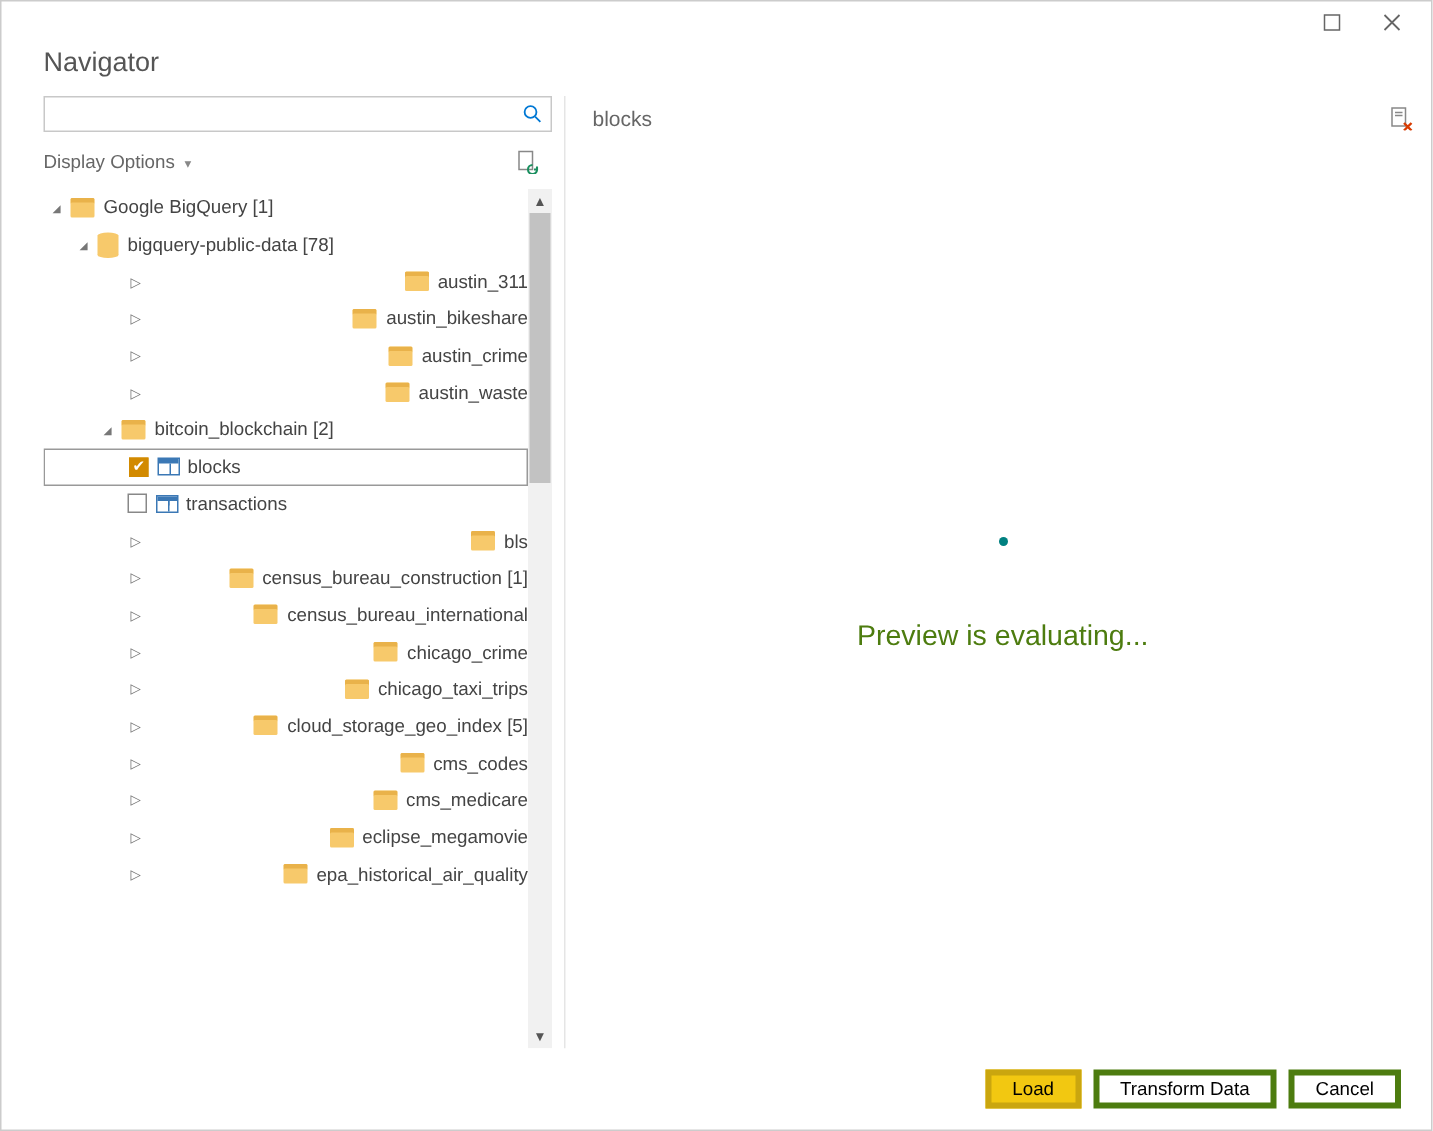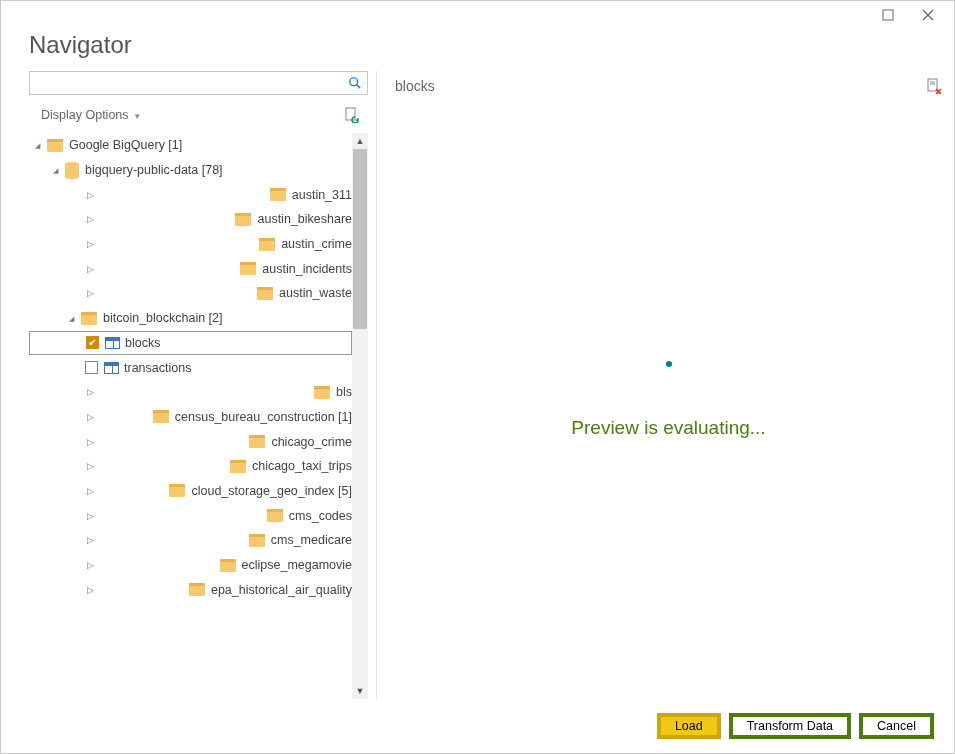--- a/index.html
+++ b/index.html
@@ -16,21 +16,21 @@
     display: flex; justify-content: flex-end; align-items: center;
     padding-right: 6px;
   }
   .titlebar .tb-btn {
     width: 40px; height: 26px;
     display: flex; align-items: center; justify-content: center;
     cursor: pointer; font-size: 13px; color: #666;
   }
   .header {
     padding: 2px 28px 6px 28px;
-    font-size: 24px;
+    font-size: 18px;
     font-weight: 400;
     color: #555;
   }
   .body {
     flex: 1; display: flex; overflow: hidden;
     padding: 6px 12px 0 28px;
   }
   .left {
     width: 348px; display: flex; flex-direction: column;
     border-right: 1px solid #e5e5e5;
@@ -47,21 +47,21 @@
   .search-btn {
     width: 24px; height: 22px;
     display: flex; align-items: center; justify-content: center;
     color: #0078d4; cursor: pointer; font-size: 13px;
   }
   .opts-row {
     display: flex; justify-content: space-between; align-items: center;
     height: 28px; margin-bottom: 4px;
     font-size: 12.5px; color: #666;
   }
-  .opts-row .dd { cursor: pointer; margin-left: 12px; }
+  .opts-row .dd { cursor: pointer; }
   .opts-row .dd .caret { font-size: 9px; margin-left: 3px; color: #888; }
   .refresh-btn { cursor: pointer; width: 20px; height: 20px; display:flex; align-items:center; justify-content:center; margin-right: 6px;}
   .tree-scroll {
     flex: 1; overflow: hidden;
     display: flex;
   }
   .tree {
     flex: 1; overflow: hidden;
     font-size: 12.5px; color: #444;
   }
@@ -232,25 +232,20 @@
               <span class="label">austin_bikeshare</span>
             </div>
           <div class="node" style="padding-left:40px">
               <span class="arrow right"></span>
               <span class="icon-folder"></span>
               <span class="label">austin_crime</span>
             </div>
           <div class="node" style="padding-left:40px">
               <span class="arrow right"></span>
               <span class="icon-folder"></span>
-              <span class="label">austin_incidents</span>
-            </div>
-          <div class="node" style="padding-left:40px">
-              <span class="arrow right"></span>
-              <span class="icon-folder"></span>
               <span class="label">austin_waste</span>
             </div>
 
           <div class="node" style="padding-left:40px">
               <span class="arrow down"></span>
               <span class="icon-folder"></span>
               <span class="label">bitcoin_blockchain [2]</span>
             </div>
 
           <div class="node selected" style="padding-left:56px">
@@ -266,20 +261,25 @@
 
           <div class="node" style="padding-left:40px">
               <span class="arrow right"></span>
               <span class="icon-folder"></span>
               <span class="label">bls</span>
             </div>
           <div class="node" style="padding-left:40px">
               <span class="arrow right"></span>
               <span class="icon-folder"></span>
               <span class="label">census_bureau_construction [1]</span>
+            </div>
+          <div class="node" style="padding-left:40px">
+              <span class="arrow right"></span>
+              <span class="icon-folder"></span>
+              <span class="label">census_bureau_international</span>
             </div>
           <div class="node" style="padding-left:40px">
               <span class="arrow right"></span>
               <span class="icon-folder"></span>
               <span class="label">chicago_crime</span>
             </div>
           <div class="node" style="padding-left:40px">
               <span class="arrow right"></span>
               <span class="icon-folder"></span>
               <span class="label">chicago_taxi_trips</span>

